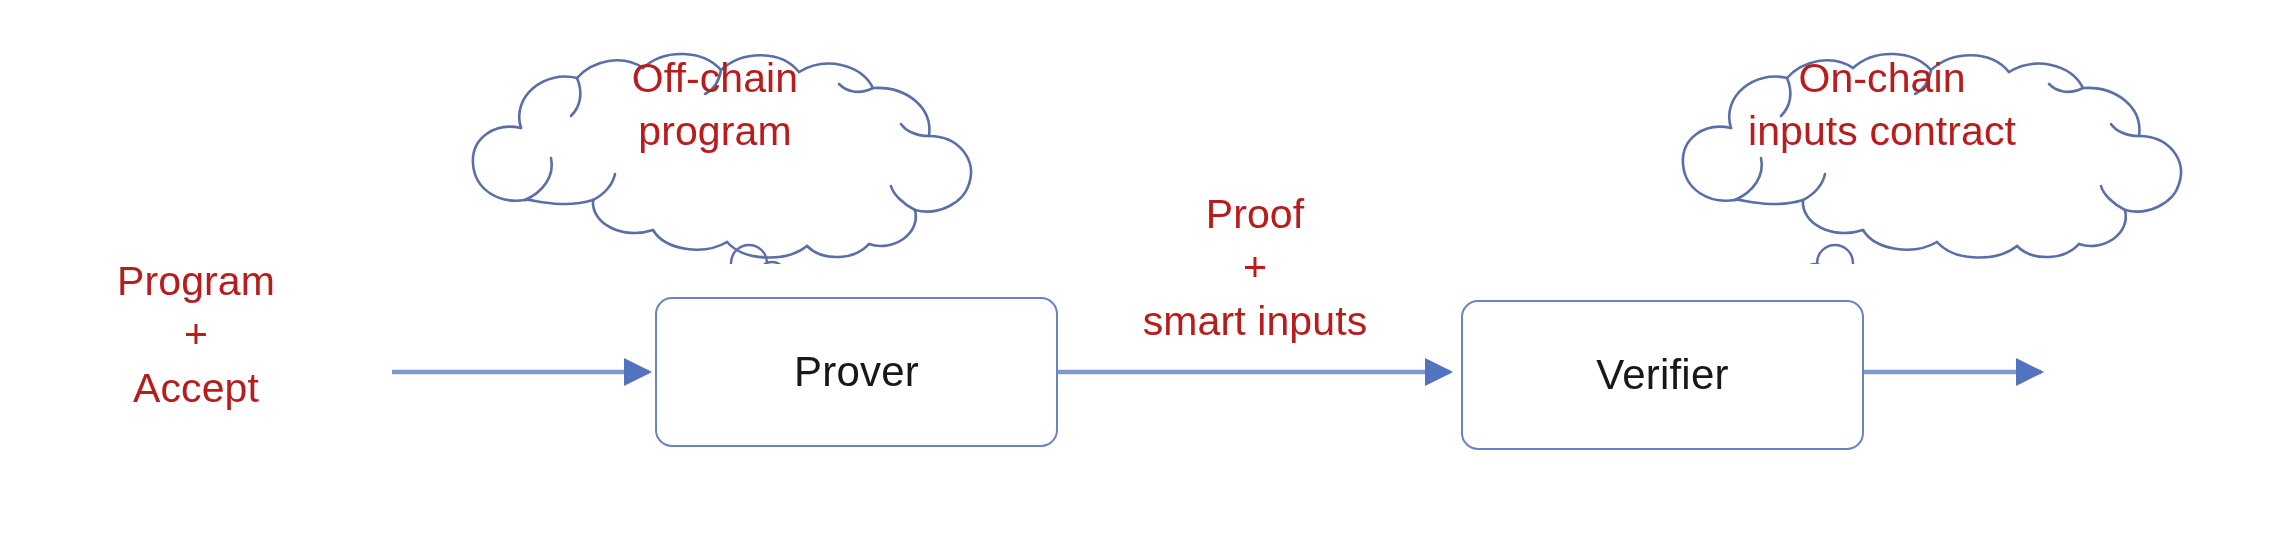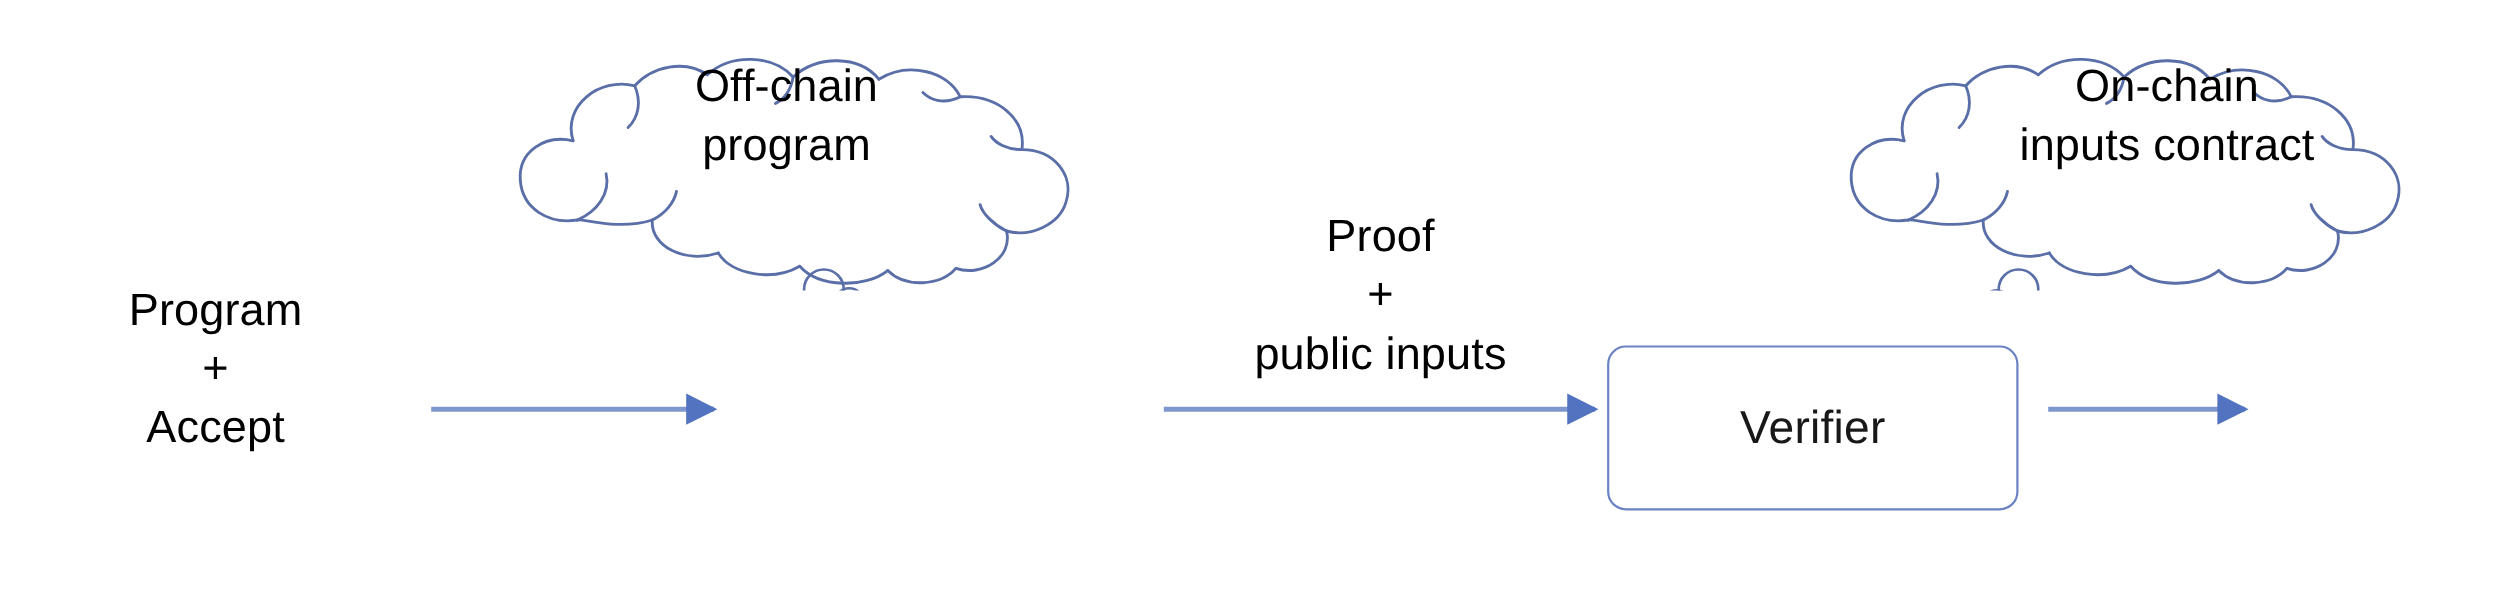--- a/index.html
+++ b/index.html
@@ -18,21 +18,21 @@
     height: 536px;
     background: #ffffff;
     overflow: hidden;
   }
   .abs { position: absolute; }
 
   
   .textblock {
     text-align: center;
     line-height: 1.30;
-    color: #000000;
+    color: #b91c1c;
     font-size: 41px;
     white-space: nowrap;
     letter-spacing: 0.1px;
   }
   .textblock .line { display: block; }
 
   
   .procbox {
     box-sizing: border-box;
     border: 2.2px solid #6b83c4;
@@ -141,38 +141,41 @@
       <path d="M296,26 C294,38 288,46 280,50"></path>
       <path d="M168,156 C180,150 188,140 190,130"></path>
     </g>
     <g fill="none" stroke="#5a6ea8" stroke-width="2.4">
       <circle cx="200" cy="219" r="18"></circle>
       <circle cx="180" cy="232" r="12"></circle>
       <circle cx="170" cy="242" r="7"></circle>
     </g>
   </svg>
 
-  <div class="abs textblock" style="left:1780px; top:52px; width:380px;">
+  <div class="abs textblock" style="left:1692px; top:52px; width:380px;">
     <span class="line">On-chain</span>
     <span class="line">inputs contract</span>
   </div>
 
   <div class="abs textblock" style="left:0px; top:255px; width:392px;">
     <span class="line">Program</span>
     <span class="line">+</span>
     <span class="line">Accept</span>
   </div>
 
+  <div class="abs procbox" style="left:655px; top:297px; width:403px; height:150px;">
+    <span class="boxlabel">Prover</span>
+  </div>
 
   <div class="abs textblock" style="left:1090px; top:188px; width:330px;">
     <span class="line">Proof</span>
     <span class="line">+</span>
-    <span class="line">public inputs</span>
+    <span class="line">smart inputs</span>
   </div>
 
-  <div class="abs procbox" style="left:1461px; top:314px; width:374px; height:150px;">
+  <div class="abs procbox" style="left:1461px; top:300px; width:403px; height:150px;">
     <span class="boxlabel">Verifier</span>
   </div>
 
   <div class="abs textblock" style="left:2058px; top:317px; width:220px;">
   </div>
 
 </div>
 
 </body></html>

